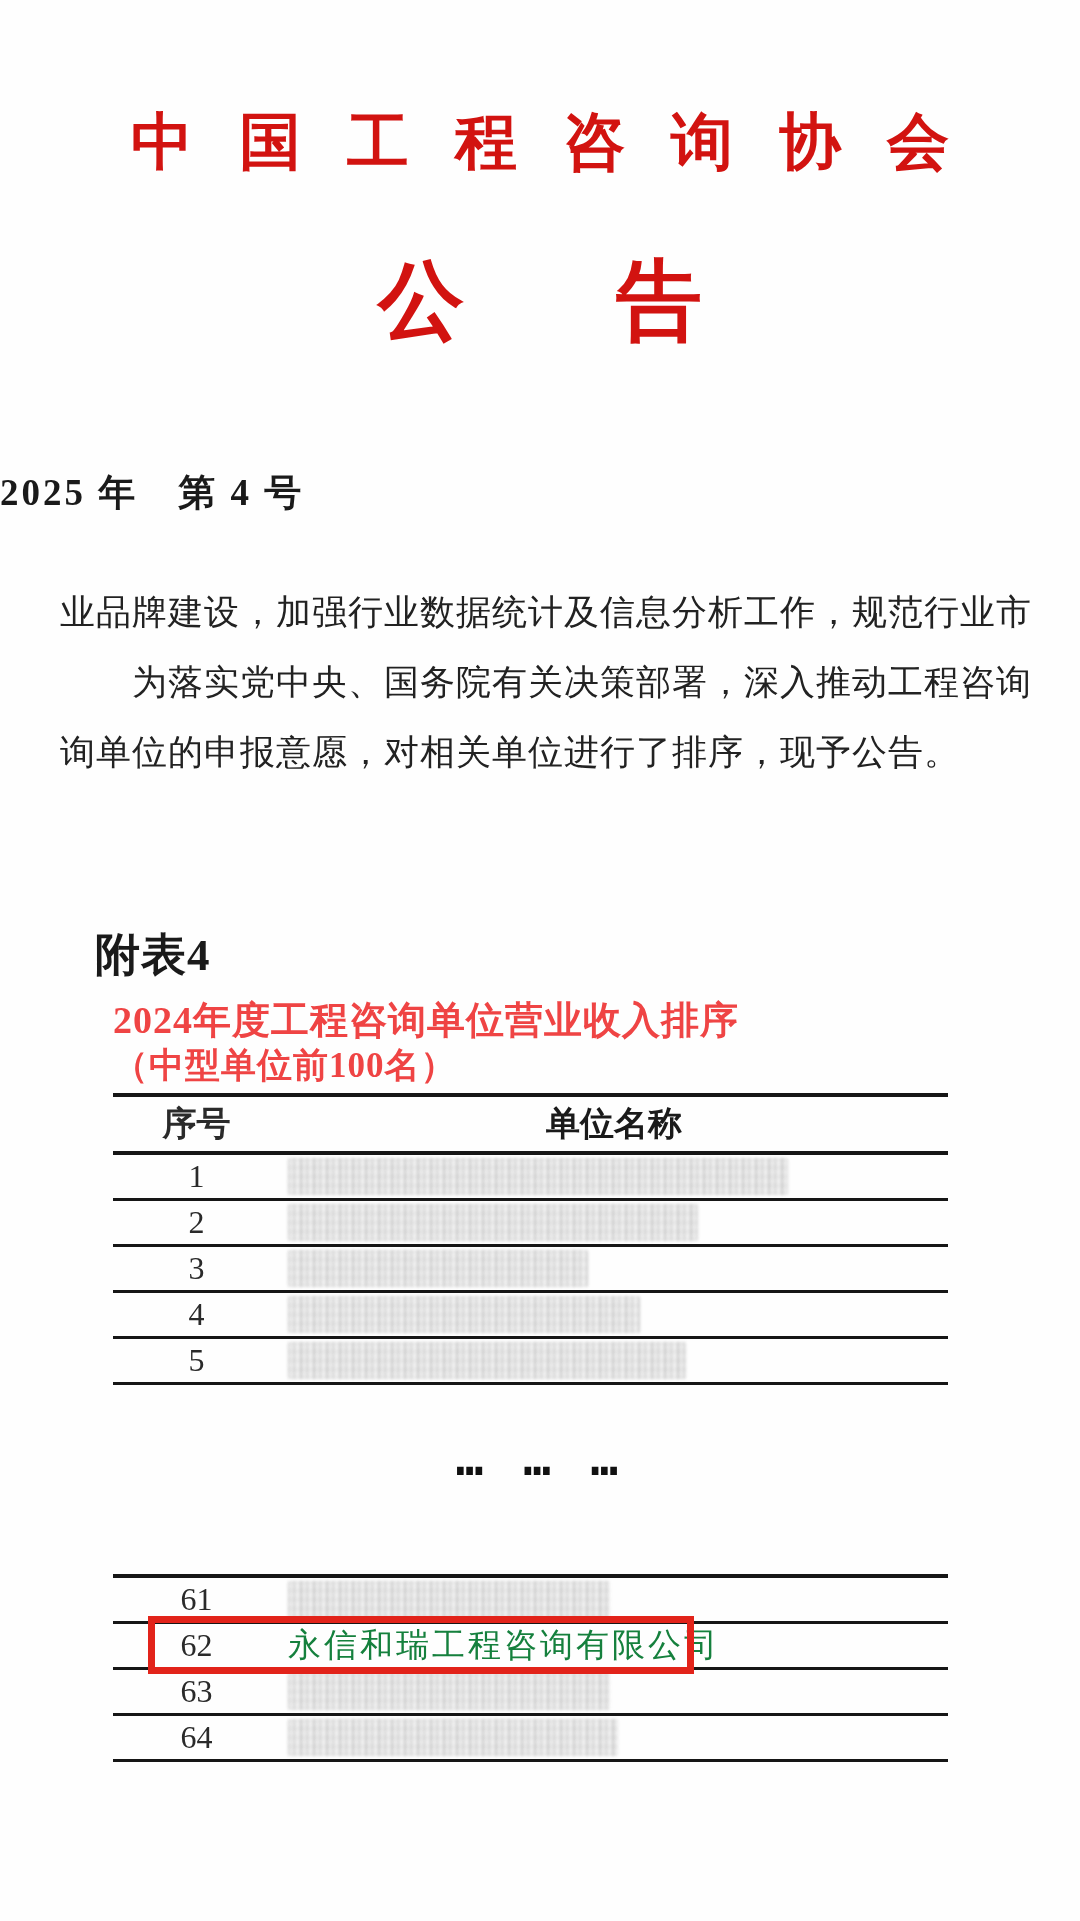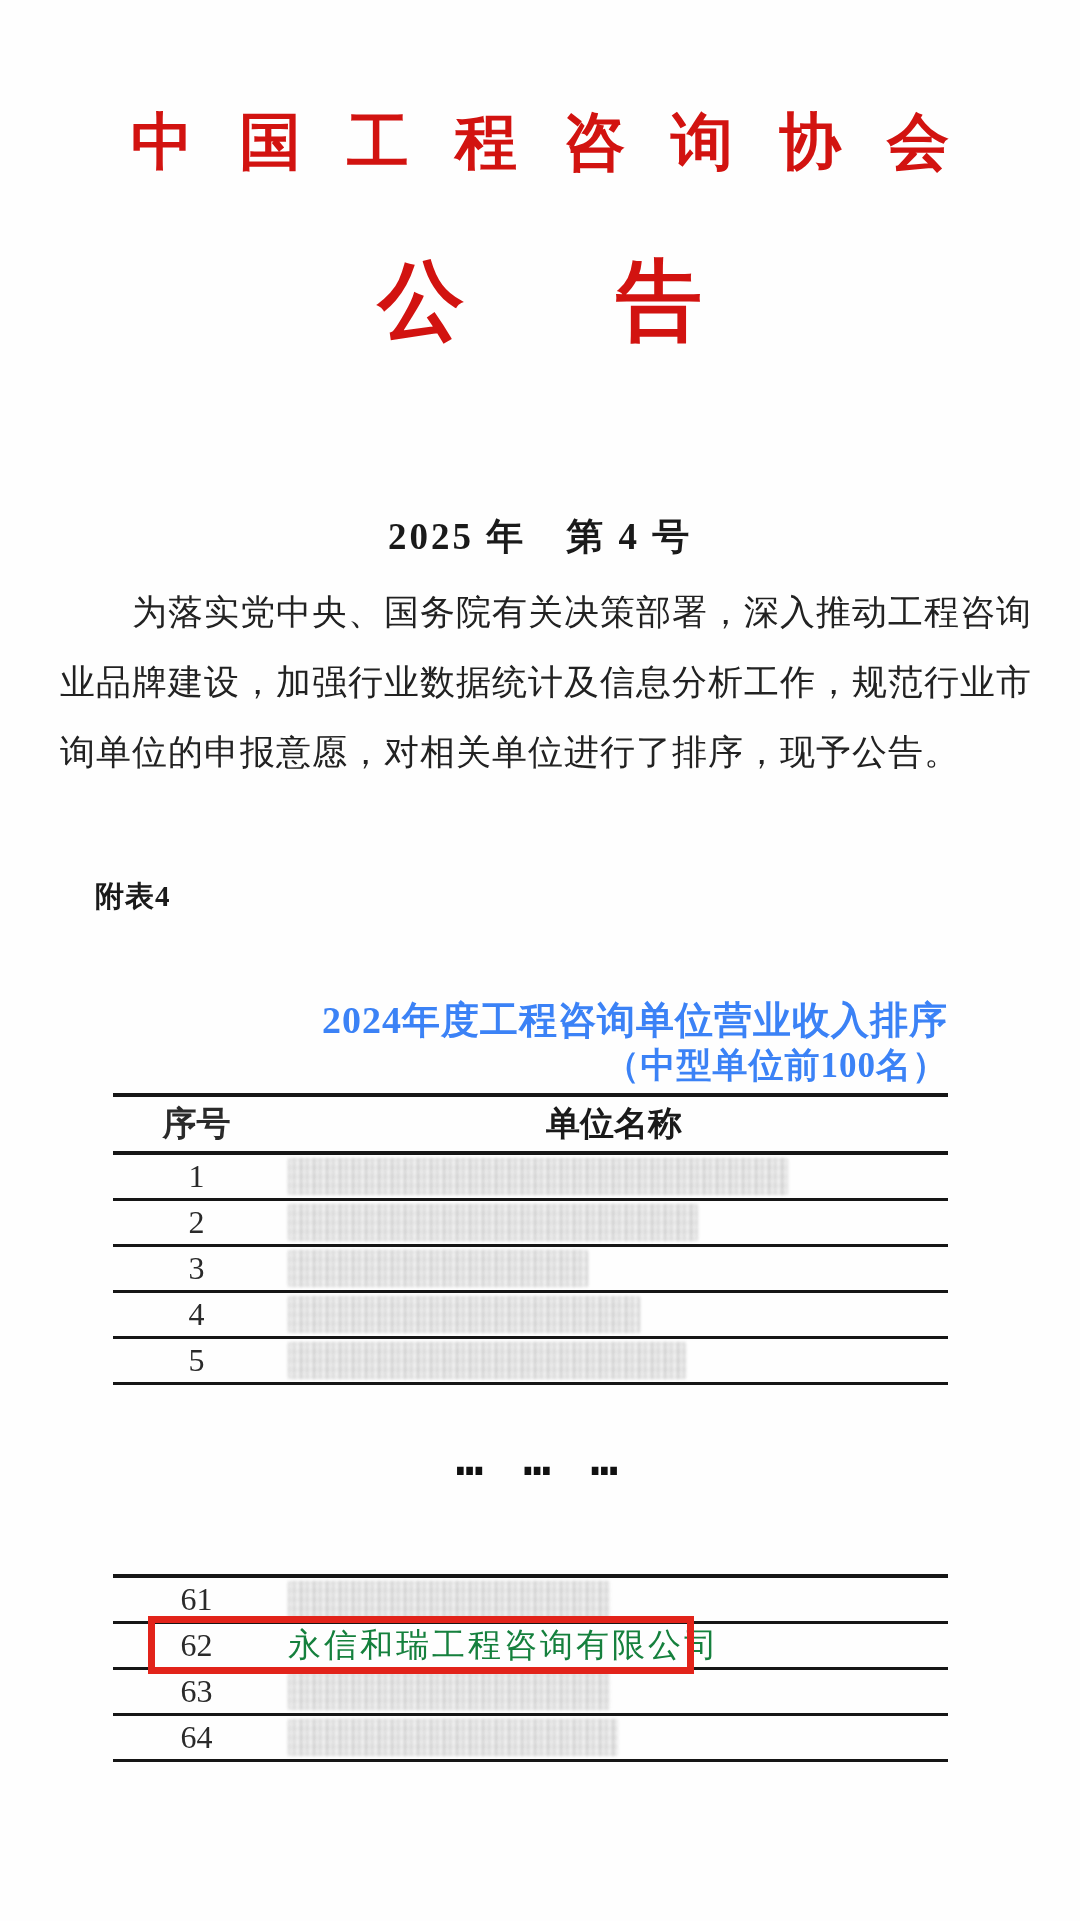--- a/index.html
+++ b/index.html
@@ -25,47 +25,46 @@
     position:absolute;top:243px;left:0;width:100%;
     text-align:center;
     font-size:86px;font-weight:700;
     color:var(--title-red,#d21310);
     letter-spacing:152px;
     text-indent:152px;
     white-space:nowrap;
   }
   .issue-line{
     position:absolute;top:468px;left:0;width:100%;
-    text-align:center;
+    text-align:left;
     font-size:37px;font-weight:700;
     letter-spacing:3px;
-    margin-top:44px;
   }
   
   .body-paragraph{
     position:absolute;top:578px;left:60px;width:960px;
     font-size:35px;line-height:70px;
     color:#222;
   }
   .para-line{
     text-align:justify;
     text-align-last:justify;
     letter-spacing:1px;
     white-space:nowrap;
   }
   .para-line.first{text-indent:72px;}
   .para-line.last{text-align-last:left;}
   
   .appendix-label{
-    position:absolute;top:877px;left:95px;
-    font-size:29px;font-weight:700;letter-spacing:1px;
+    position:absolute;top:925px;left:95px;
+    font-size:45px;font-weight:700;letter-spacing:1px;
   }
   .table-title{
-    position:absolute;left:113px;width:835px;text-align:right;
-    font-weight:700;color:#3b82f6;
+    position:absolute;left:113px;width:835px;text-align:left;
+    font-weight:700;color:#ef4444;
   }
   .table-title.line1{top:995px;font-size:38px;letter-spacing:1px;}
   .table-title.line2{top:1042px;font-size:35px;letter-spacing:1px;}
   
   .rank-table{
     position:absolute;left:113px;width:835px;
     border-top:4px solid #161616;
     box-sizing:border-box;
   }
   .rank-table.first{top:1093px;}
@@ -121,22 +120,22 @@
 
 <div class="page" style="--title-red: #d21310; --highlight-red: #e2231a;">
 
   <div class="org-title">中国工程咨询协会</div>
 
   <div class="doc-type">公告</div>
 
   <div class="issue-line">2025 年　第 4 号</div>
 
   <div class="body-paragraph">
+    <div class="para-line">业品牌建设，加强行业数据统计及信息分析工作，规范行业市</div>
     <div class="para-line first">为落实党中央、国务院有关决策部署，深入推动工程咨询</div>
-    <div class="para-line">业品牌建设，加强行业数据统计及信息分析工作，规范行业市</div>
     <div class="para-line last">询单位的申报意愿，对相关单位进行了排序，现予公告。</div>
   </div>
 
   <div class="appendix-label">附表4</div>
 
   <div class="table-title line1">2024年度工程咨询单位营业收入排序</div>
   <div class="table-title line2">（中型单位前100名）</div>
 
   <div class="rank-table first">
     <div class="t-header">

